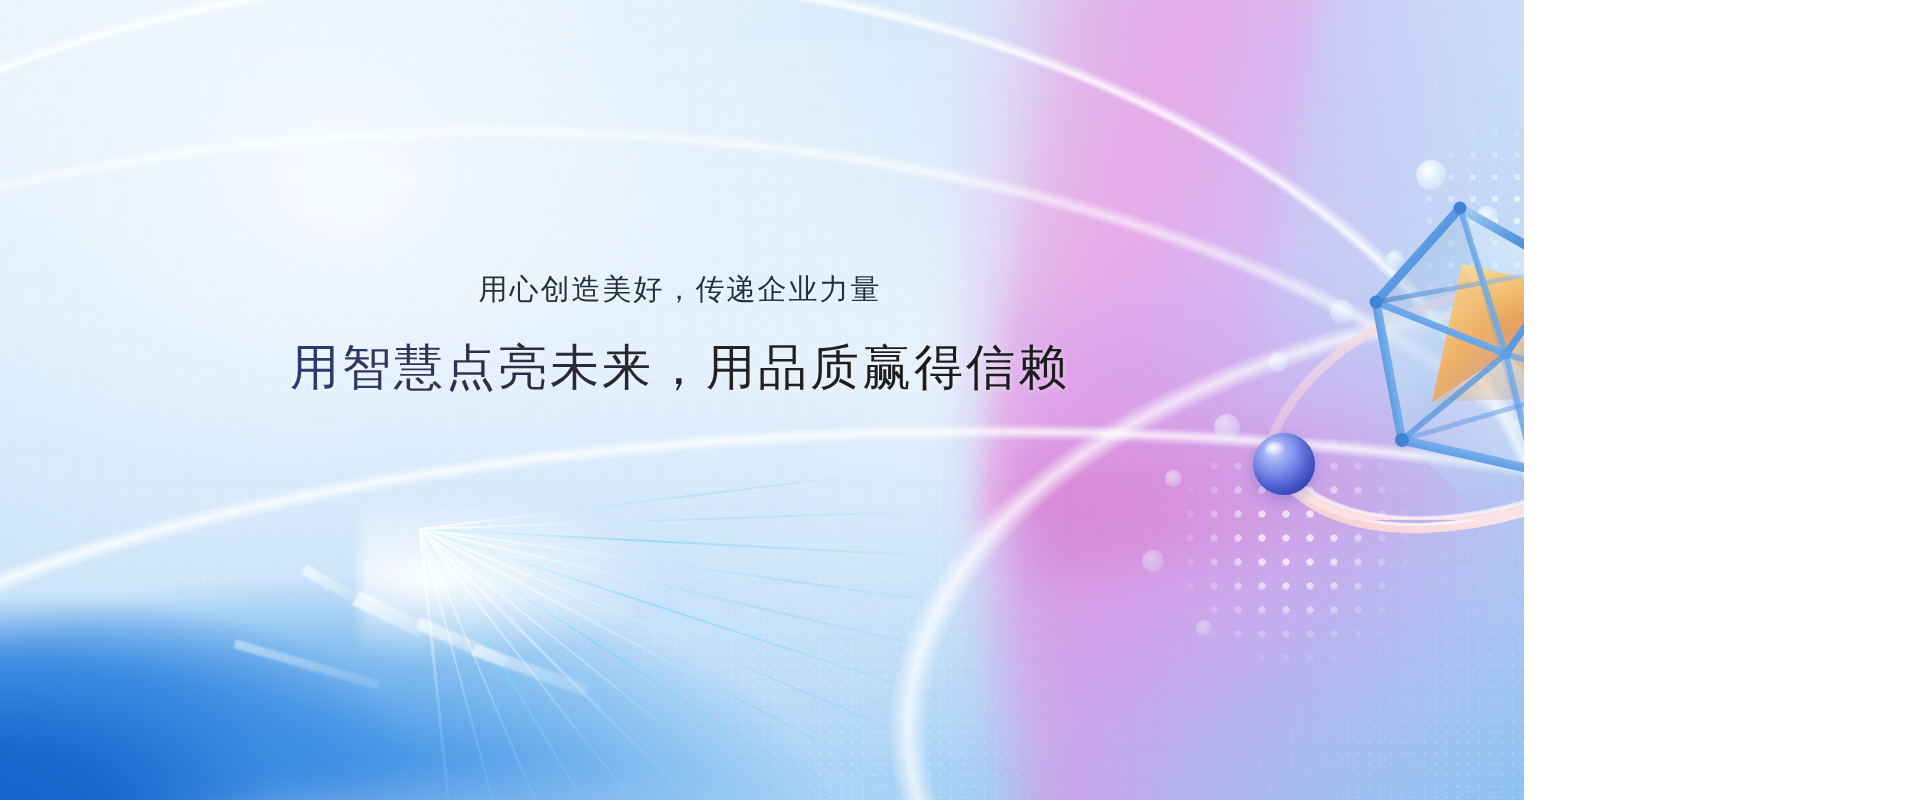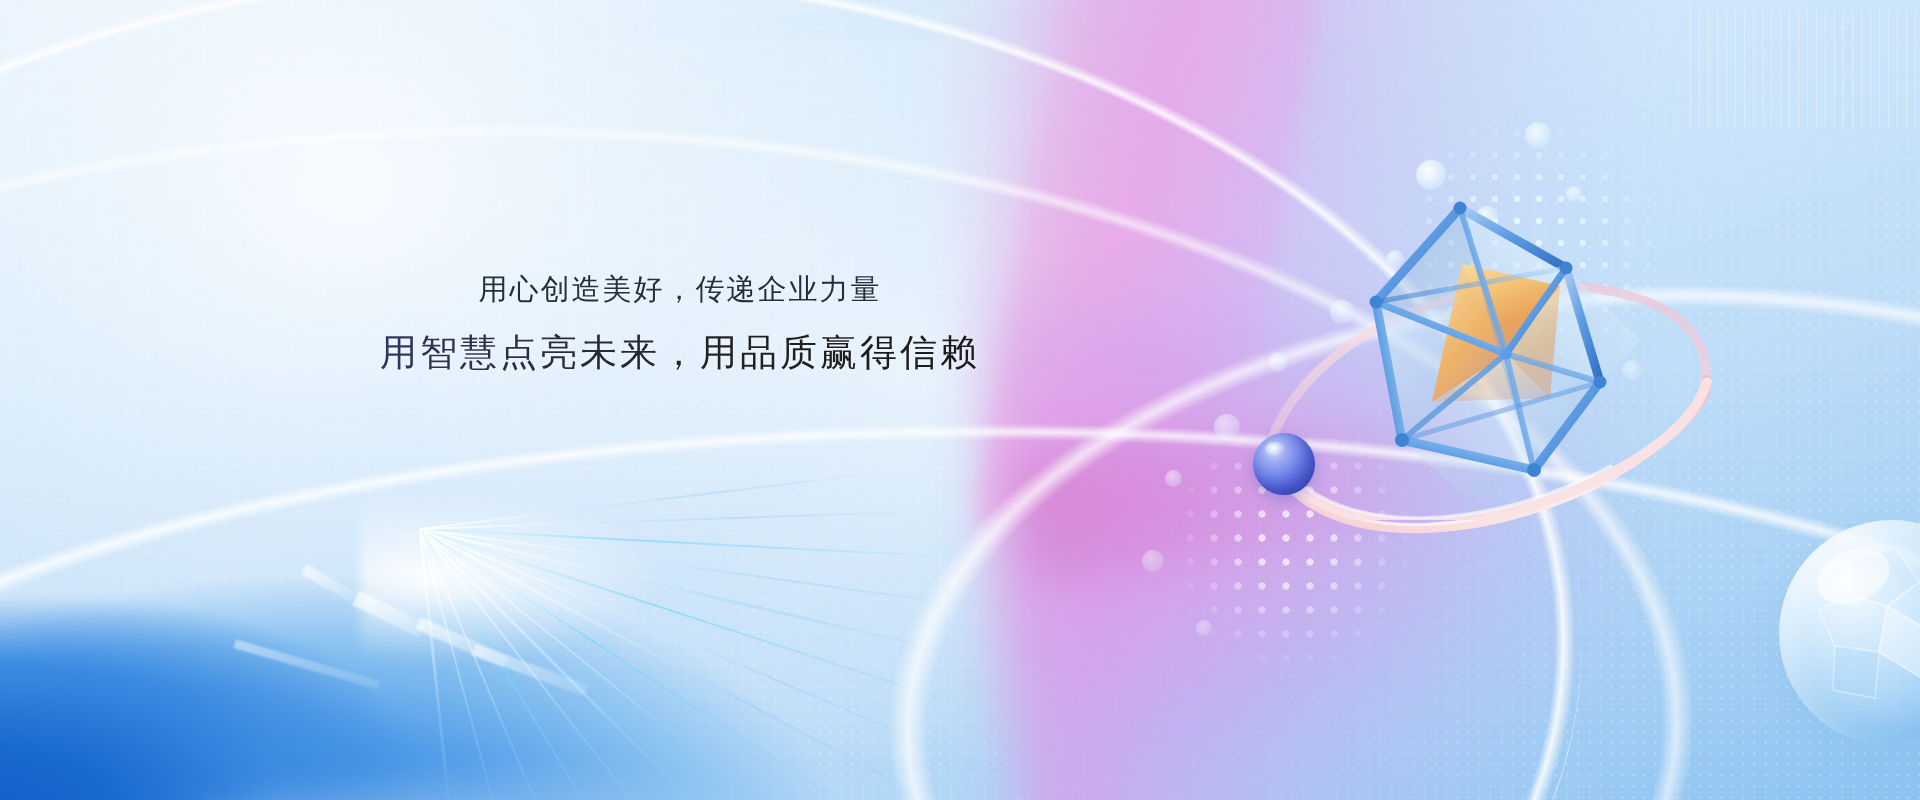--- a/index.html
+++ b/index.html
@@ -1,20 +1,20 @@
 <!DOCTYPE html>
 <html><head>
 <meta charset="utf-8">
 <style>
   html,body{margin:0;padding:0;background:#fff;}
   body{font-family:"Liberation Sans","DejaVu Sans",sans-serif;}
 
   #banner{
     position:relative;
-    width:1920px;
+    width:1524px;
     height:800px;
     overflow:hidden;
     background:linear-gradient(160deg,#e8f3fd 0%,#d9ecfb 22%,#cde5fa 45%,#bfddf8 65%,#a9d2f5 82%,#8cc2f0 100%);
   }
 
   
   .layer{position:absolute;pointer-events:none;}
 
   
   #dot-texture{
@@ -224,22 +224,22 @@
   #subtitle{
     margin:0;
     font-size:29px;
     line-height:1.2;
     letter-spacing:2px;
     color:#22313f;
     font-weight:400;
     text-shadow:0 1px 3px rgba(255,255,255,.65);
   }
   #headline{
-    margin:24px 0 0 0;
-    font-size:37px;
+    margin:32px 0 0 0;
+    font-size:49px;
     line-height:1.18;
     letter-spacing:3px;
     font-weight:400;
     white-space:nowrap;
     background:linear-gradient(95deg,#1a3a8f 0%,#2b3f86 14%,#2f3660 28%,#2b2c42 40%,#232327 52%,#1d1d20 66%,#19191b 100%);
     -webkit-background-clip:text;
             background-clip:text;
     color:transparent;
     -webkit-text-fill-color:transparent;
     filter:drop-shadow(0 1px 3px rgba(255,255,255,.55));

